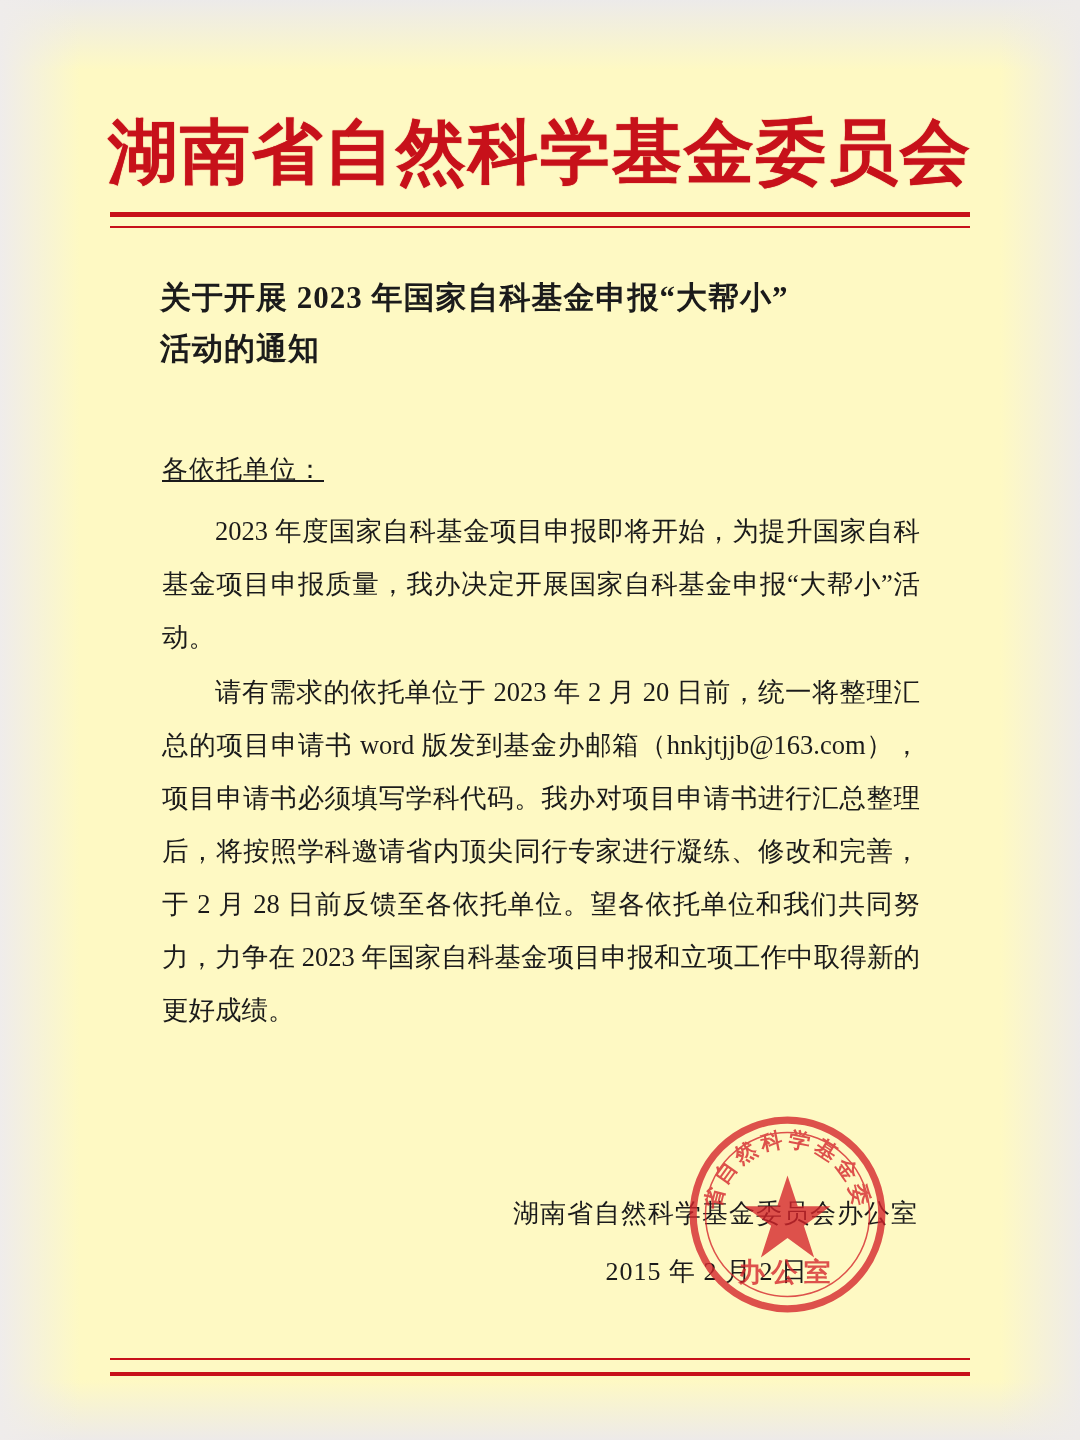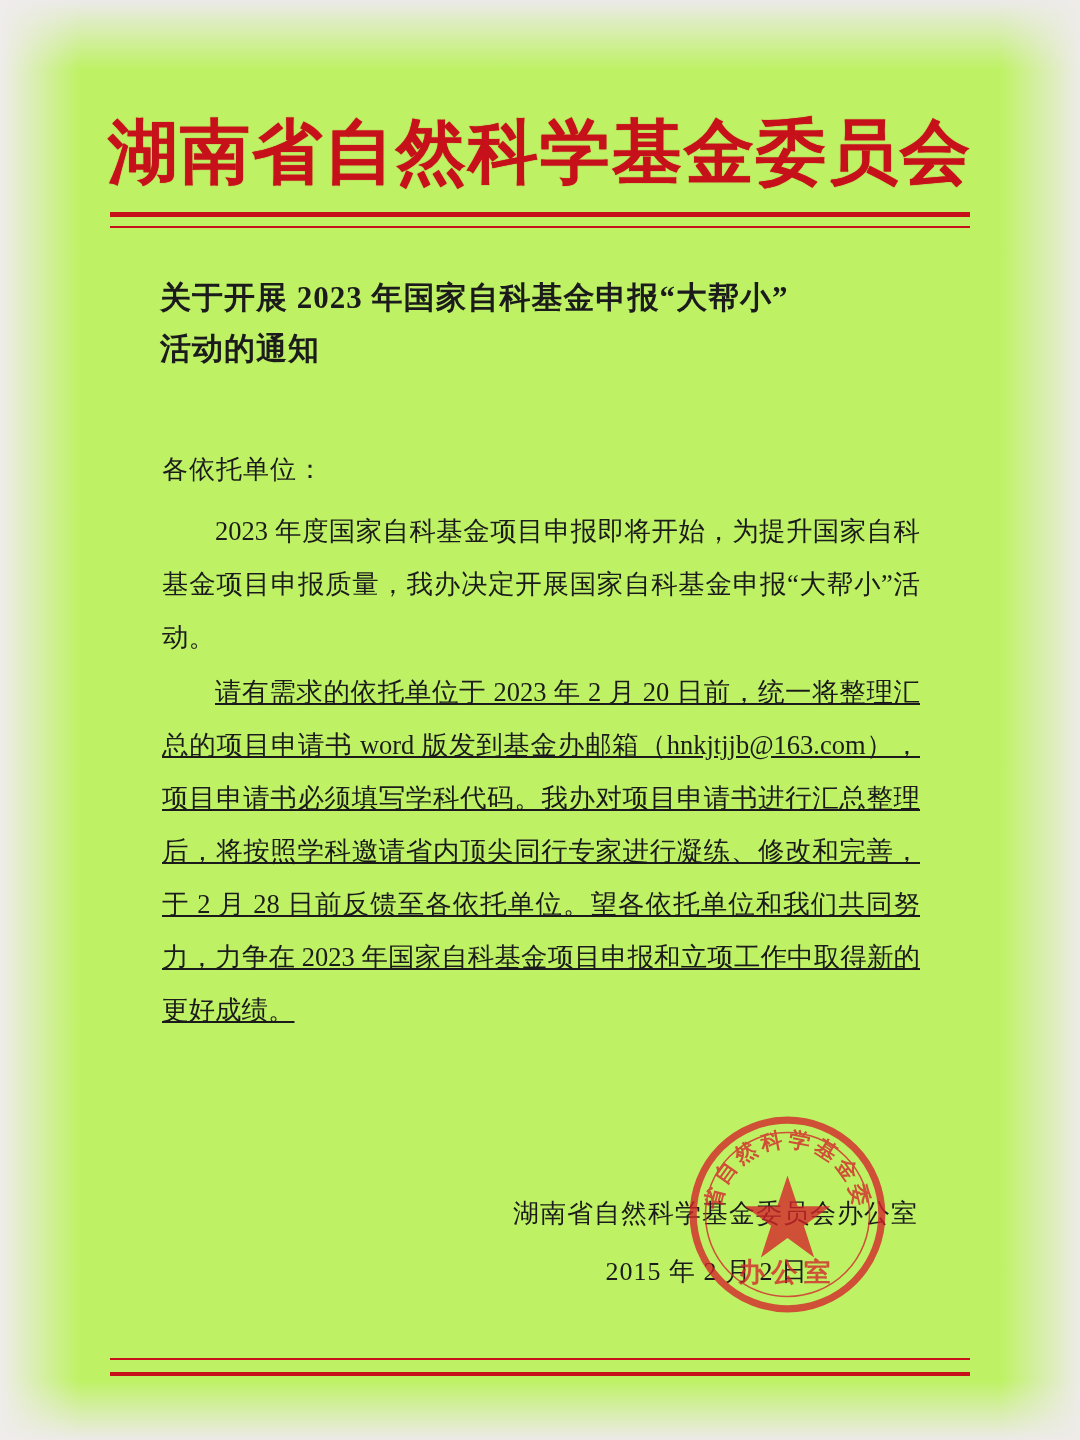--- a/index.html
+++ b/index.html
@@ -11,21 +11,21 @@
     width: 1080px;
     height: 1440px;
     position: relative;
     font-family: "Liberation Serif", "DejaVu Serif", serif;
     overflow: hidden;
   }
 
   .page {
     position: absolute;
     inset: 0;
-    background: #bef264;
+    background: #fef9c3;
   }
 
   
   .paper-shade-left {
     position: absolute;
     left: 0; top: 0; bottom: 0; width: 80px;
     background: linear-gradient(to right, #efeceb, rgba(255,255,255,0));
     pointer-events: none;
   }
   .paper-shade-right {
@@ -101,38 +101,39 @@
   }
   .doc-title .line2 { display: block; font-family: Liberation Mono, monospace; }
 
   .salutation {
     position: absolute;
     top: 452px;
     left: 62px;
     font-size: 26px;
     color: #1b1b1b;
     letter-spacing: 1px;
+    text-decoration: underline;
   }
 
   .body-text {
     position: absolute;
     top: 505px;
     left: 62px;
     right: 60px;
     font-size: 26.5px;
     color: #1b1b1b;
     line-height: 53px;
   }
   .body-text p {
     margin: 0 0 2px 0;
     text-indent: 2em;
     text-align: justify;
     text-justify: inter-ideograph;
   }
-  .body-text p:last-child { margin-bottom: 0; text-decoration: underline; }
+  .body-text p:last-child { margin-bottom: 0; }
 
   .signature {
     position: absolute;
     top: 1185px;
     right: 62px;
     text-align: right;
     font-size: 26px;
     color: #1b1b1b;
     line-height: 58px;
     letter-spacing: 1px;

